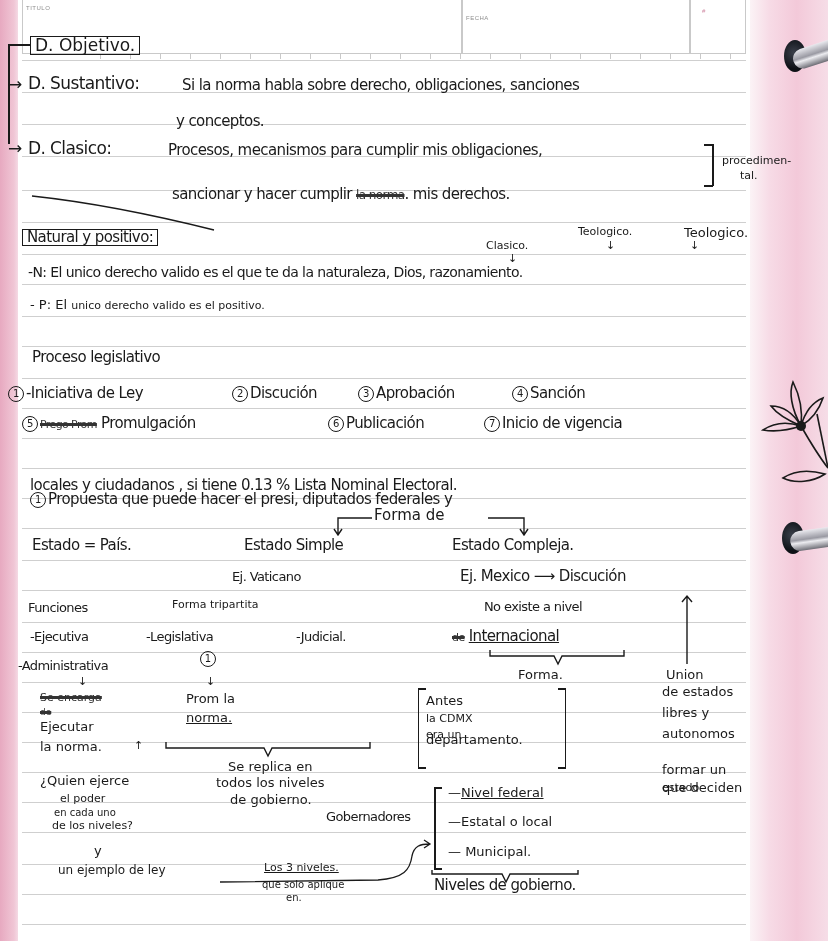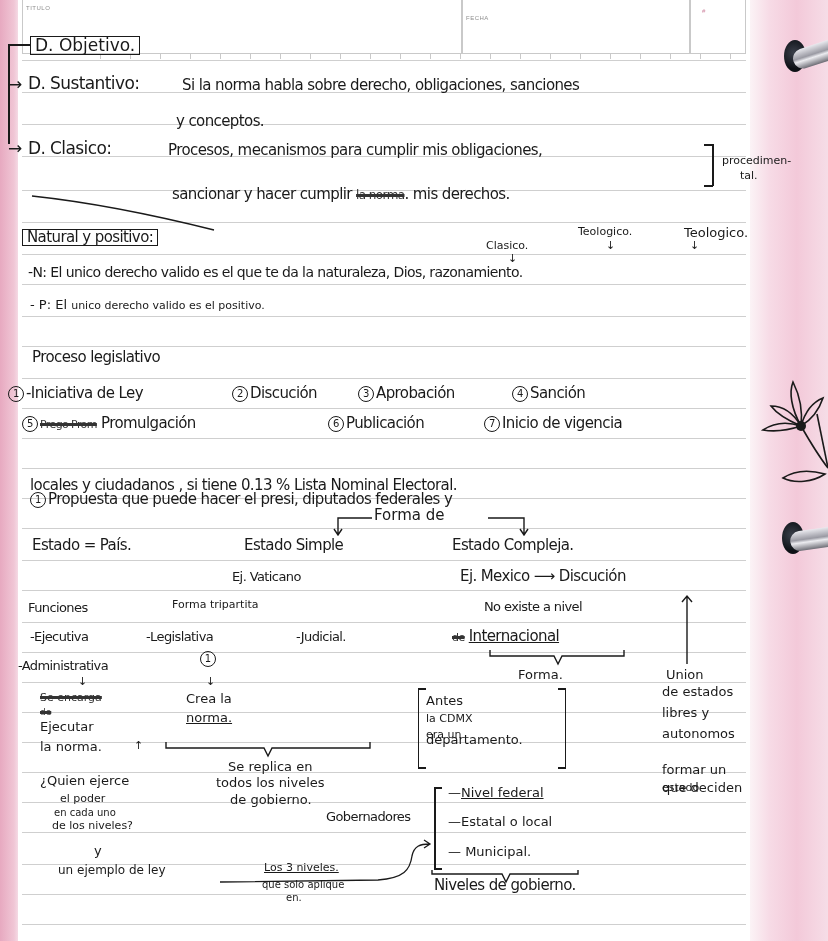--- a/index.html
+++ b/index.html
@@ -228,21 +228,21 @@
 <div class="t sm" style="left:662px;top:763px;">formar un</div>
 <div class="t xs" style="left:662px;top:782px;">estado</div>
 
 <div class="t xs" style="left:78px;top:676px;">↓</div>
 <div class="t xs" style="left:206px;top:676px;">↓</div>
 <div class="t xs strike" style="left:40px;top:692px;">Se encarga</div>
 <div class="t xs strike" style="left:40px;top:708px;font-size:9px;">de</div>
 <div class="t sm" style="left:40px;top:720px;">Ejecutar</div>
 <div class="t sm" style="left:40px;top:740px;">la norma.</div>
 <div class="t xs" style="left:134px;top:740px;">↑</div>
-<div class="t sm" style="left:186px;top:692px;">Crea la</div>
+<div class="t sm" style="left:186px;top:692px;">Prom la</div>
 <div class="t sm ul" style="left:186px;top:711px;">norma.</div>
 <svg style="left:164px;top:740px;" width="210" height="20">
   <path d="M2 2 L2 8 L100 8 L104 16 L108 8 L206 8 L206 2" stroke="#1a1a1a" stroke-width="1.4" fill="none"></path>
 </svg>
 <div class="t sm" style="left:228px;top:760px;">Se replica en</div>
 <div class="t sm" style="left:216px;top:776px;">todos los niveles</div>
 <div class="t sm" style="left:230px;top:793px;">de gobierno.</div>
 
 <div style="position:absolute;left:418px;top:688px;width:148px;height:80px;border-left:1.5px solid #1a1a1a;border-right:1.5px solid #1a1a1a;"></div>
 <div class="line" style="left:418px;top:688px;width:8px;height:1.5px;"></div>

